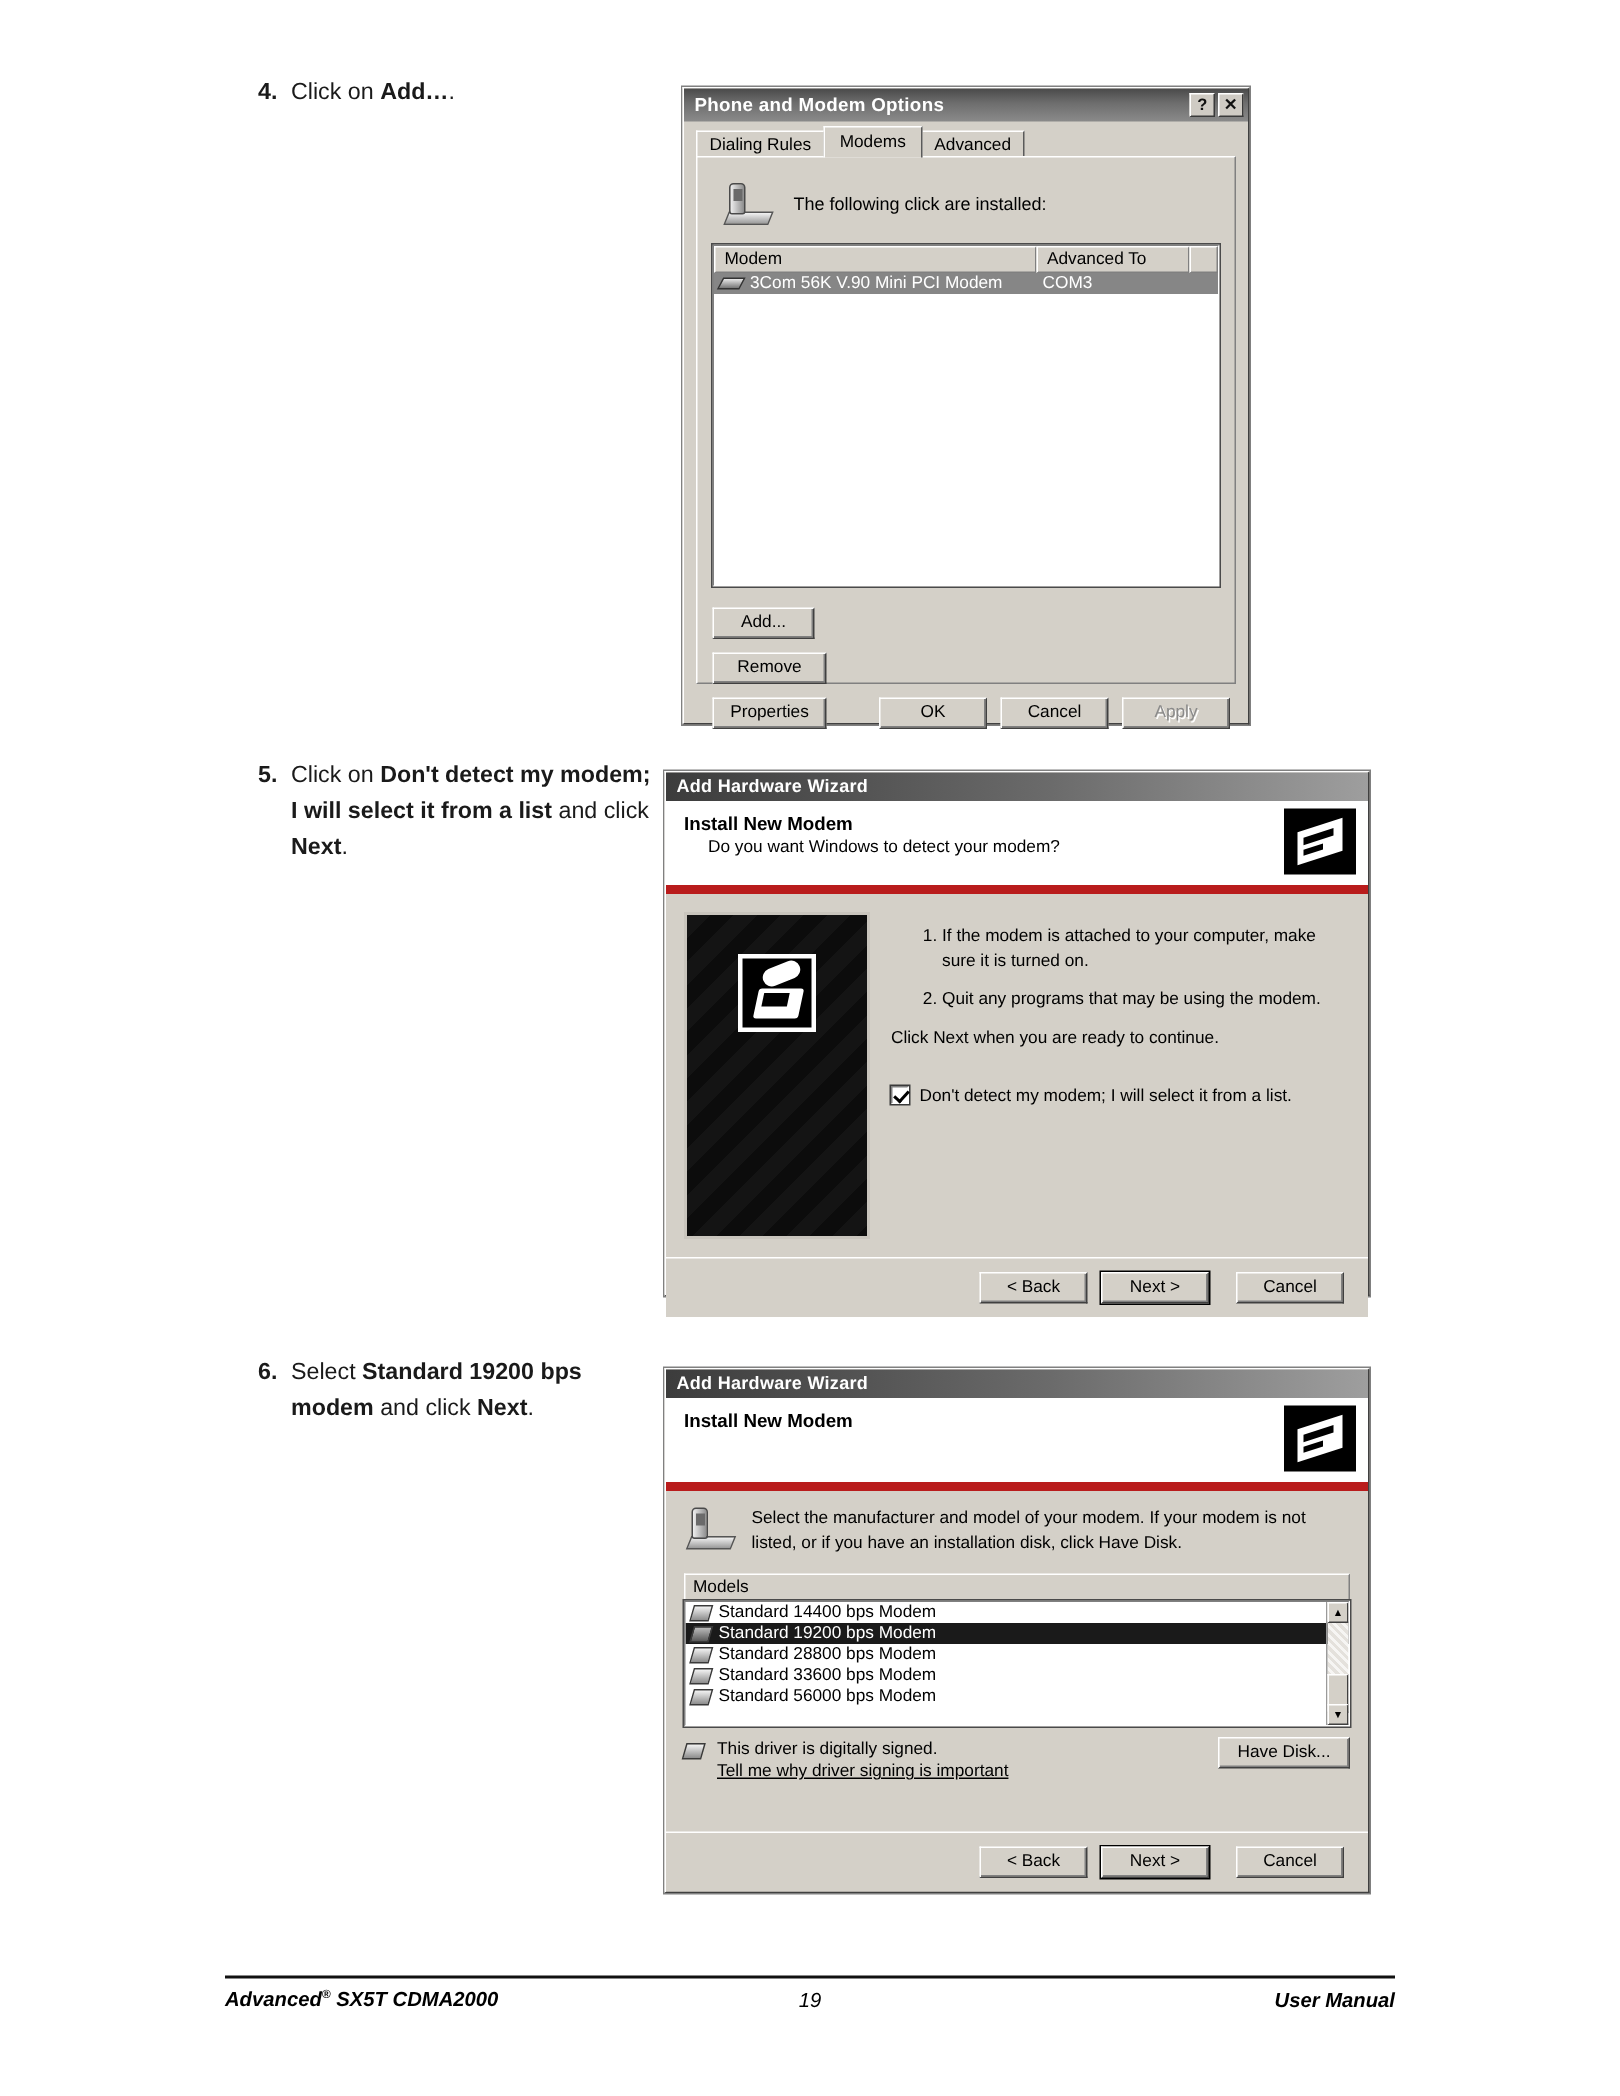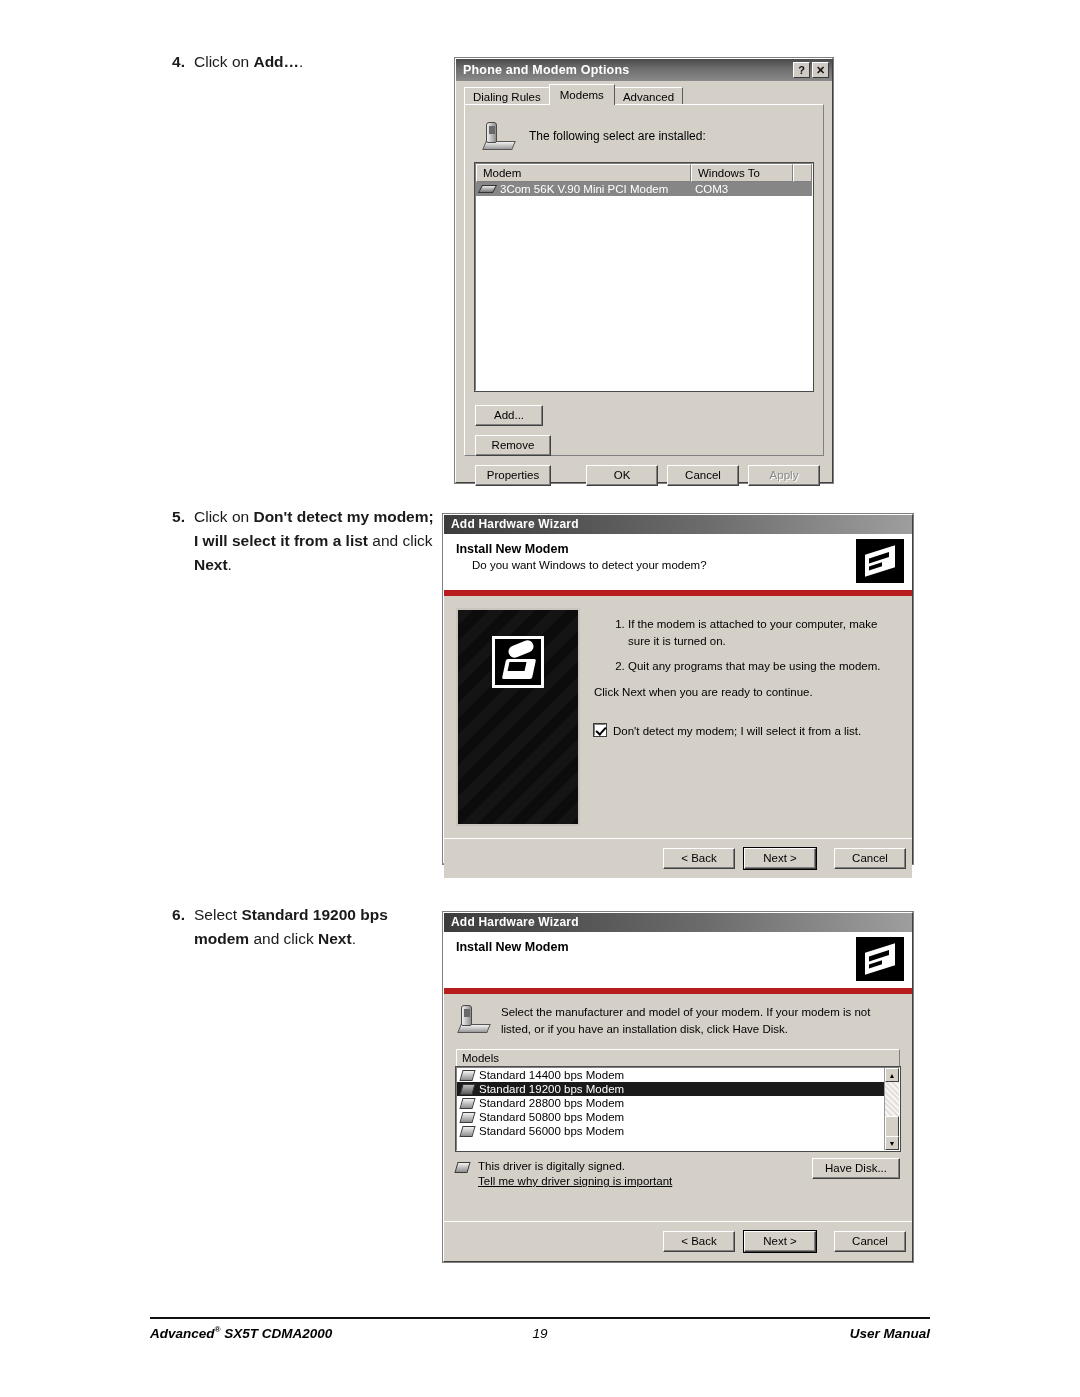--- a/index.html
+++ b/index.html
@@ -266,21 +266,21 @@
     outline:1px solid #3a3a3a;
     position:relative; margin-top:1px;
   }
   .cbox.on:after {
     content:""; position:absolute; left:3px; top:0px;
     width:4px; height:8px; border:solid #000;
     border-width:0 2px 2px 0; transform:rotate(42deg);
   }
   .wiz-foot {
     border-top:1px solid #fff;
-    padding:9px 6px;
+    padding:9px 16px;
     display:flex; justify-content:flex-end; align-items:center;
     background:#d4d0c8;
   }
 
   
   .d3-note { display:flex; gap:11px; padding:10px 12px 12px 12px; font-size:11.5px; line-height:1.45; }
   .twocol { display:flex; gap:12px; padding:0 12px; }
   .panel { border:0; }
   .panel .cap {
     background:#d4d0c8; font-size:11.5px; padding:2px 5px;
@@ -362,27 +362,27 @@
     <div class="tab active">Modems</div>
     <div class="tab">Advanced</div>
   </div>
 
   <div class="tabpane" style="height:352px;">
     <div class="hdr-row">
       <span class="modemicon">
         <span class="base"></span>
           <span class="hand"></span>
       </span>
-      <span class="cap">The following select are  installed:</span>
+      <span class="cap">The following click are  installed:</span>
     </div>
 
     <div class="listview" style="height:228px;">
       <div class="lv-head">
         <div class="cell" style="width:215px;">Modem</div>
-        <div class="cell" style="width:102px;">Windows To</div>
+        <div class="cell" style="width:102px;">Advanced To</div>
         <div class="cell" style="flex:1;"></div>
       </div>
       <div class="lv-row sel">
         <div class="c1" style="width:215px;">
           <span class="chip"></span>
           <span>3Com 56K V.90 Mini PCI Modem</span>
         </div>
         <div class="c2" style="width:102px;">COM3</div>
       </div>
     </div>
@@ -481,21 +481,21 @@
         <div class="opt sel">
           <span class="drvicon inv"></span>
           <span>Standard 19200 bps Modem</span>
         </div>
         <div class="opt">
           <span class="drvicon"></span>
           <span>Standard 28800 bps Modem</span>
         </div>
         <div class="opt">
           <span class="drvicon"></span>
-          <span>Standard 50800 bps Modem</span>
+          <span>Standard 33600 bps Modem</span>
         </div>
         <div class="opt">
           <span class="drvicon"></span>
           <span>Standard 56000 bps Modem</span>
         </div>
         <div class="sbar">
           <div class="sbtn">▲</div>
           <div class="sthumb"></div>
           <div class="sbtn down">▼</div>
         </div>

